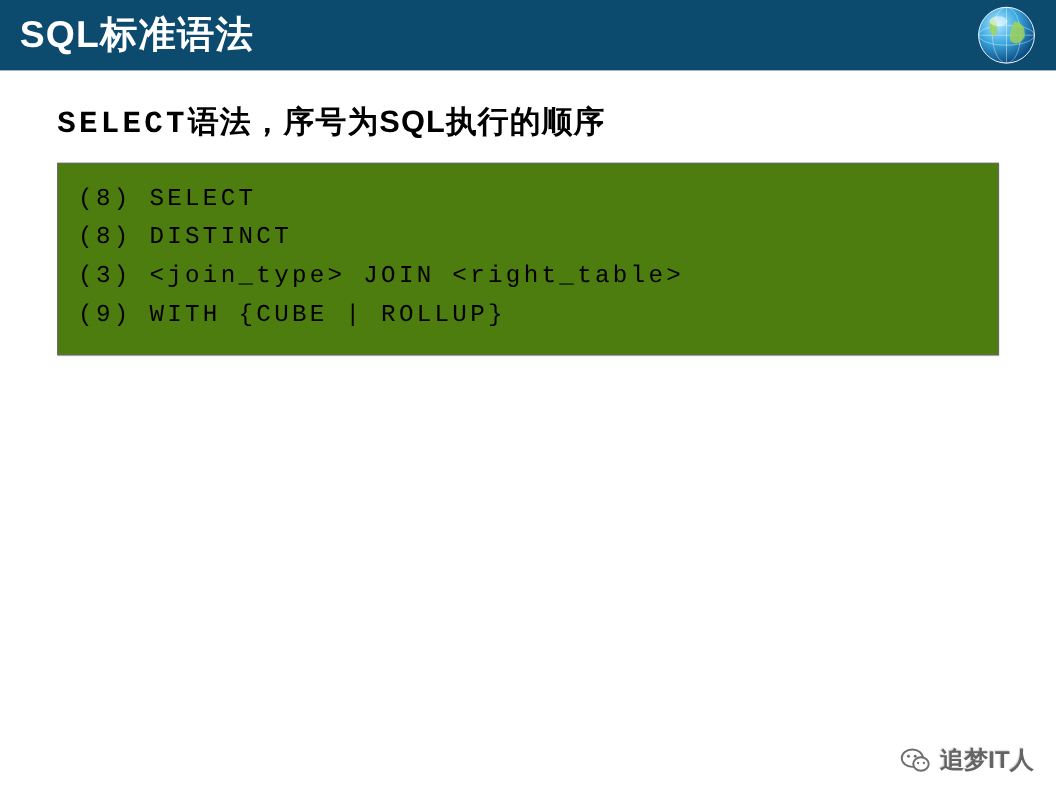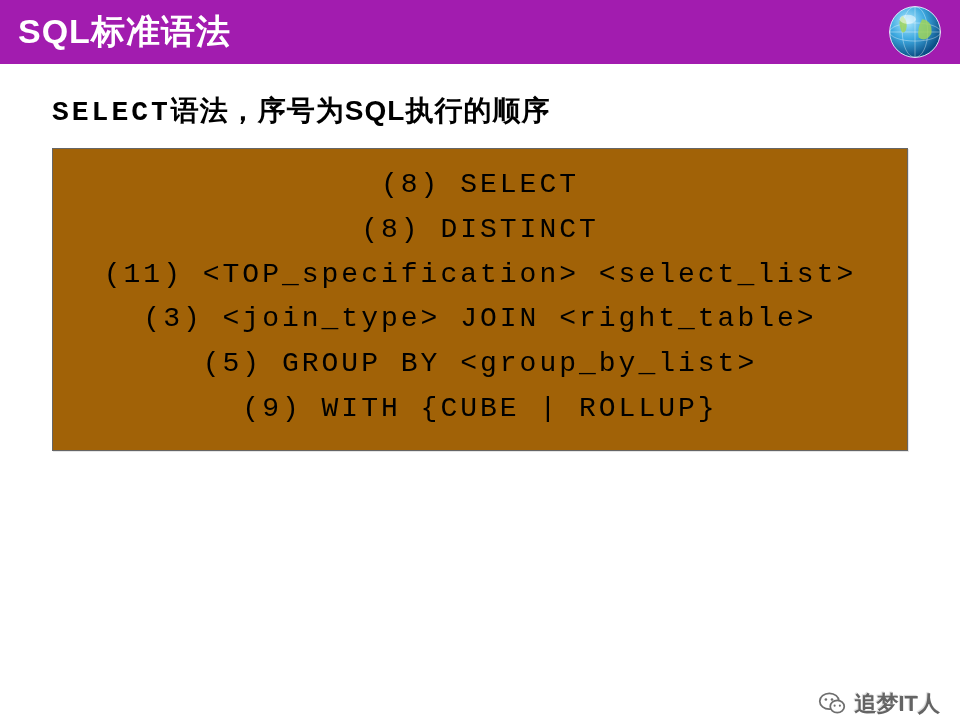--- a/index.html
+++ b/index.html
@@ -5,21 +5,21 @@
     * { margin: 0; padding: 0; box-sizing: border-box; }
     body {
       width: 960px;
       height: 720px;
       background: #ffffff;
       font-family: "Microsoft YaHei", "SimHei", Arial, sans-serif;
       position: relative;
       overflow: hidden;
     }
     .header-bar {
-      background: #a21caf;
+      background: #0c4a6e;
       height: 64px;
       width: 100%;
       display: flex;
       align-items: center;
       justify-content: space-between;
       padding: 0 16px 0 18px;
     }
     .header-title {
       color: #ffffff;
       font-size: 34px;
@@ -40,36 +40,36 @@
       letter-spacing: 1px;
     }
     .sub-heading .mono {
       font-family: "Courier New", monospace;
       letter-spacing: 3px;
       margin-top: 20px;
     }
     .code-box {
       margin: 0 52px;
       border: 1.5px solid #666;
-      background: #a16207;
+      background: #4d7c0f;
       padding: 14px 18px 18px 18px;
       font-family: "Courier New", monospace;
-      font-size: 28px;
+      font-size: 22px;
       line-height: 1.6;
       letter-spacing: 3px;
       color: #000;
       box-shadow: 1px 1px 0 rgba(0,0,0,0.1);
-      text-align: center;
     }
     .code-box div { white-space: pre; }
     .footer-brand {
       position: absolute;
       right: 20px;
-      bottom: 1px;
+      bottom: 14px;
       display: flex;
+      align-items: center;
       color: #4a4a4a;
       font-size: 22px;
       font-weight: bold;
       text-shadow: 1px 1px 1px rgba(255,255,255,0.8), -1px -1px 1px rgba(0,0,0,0.2);
       opacity: 0.85;
       margin-top: 36px;
     }
     .chat-icon {
       width: 28px;
       height: 28px;
@@ -103,23 +103,21 @@
   </div>
 </div>
 
 <div class="sub-heading">
   <span class="mono">SELECT</span><span>语法，序号为SQL执行的顺序</span>
 </div>
 
 <div class="code-box">
   <div>(8) SELECT</div>
   <div>(8) DISTINCT</div>
-  <div>(11) &lt;TOP_specification&gt; &lt;select_list&gt;</div>
   <div>(3) &lt;join_type&gt; JOIN &lt;right_table&gt;</div>
-  <div>(5) GROUP BY &lt;group_by_list&gt;</div>
   <div>(9) WITH {CUBE | ROLLUP}</div>
 </div>
 
 <div class="footer-brand">
   <span class="chat-icon">
     <svg viewBox="0 0 32 32">
       <ellipse cx="13" cy="14" rx="11" ry="9" fill="none" stroke="#555" stroke-width="2"></ellipse>
       <ellipse cx="22" cy="20" rx="8" ry="7" fill="#fff" stroke="#555" stroke-width="2"></ellipse>
       <circle cx="9" cy="12" r="1.5" fill="#555"></circle>
       <circle cx="16" cy="12" r="1.5" fill="#555"></circle>

